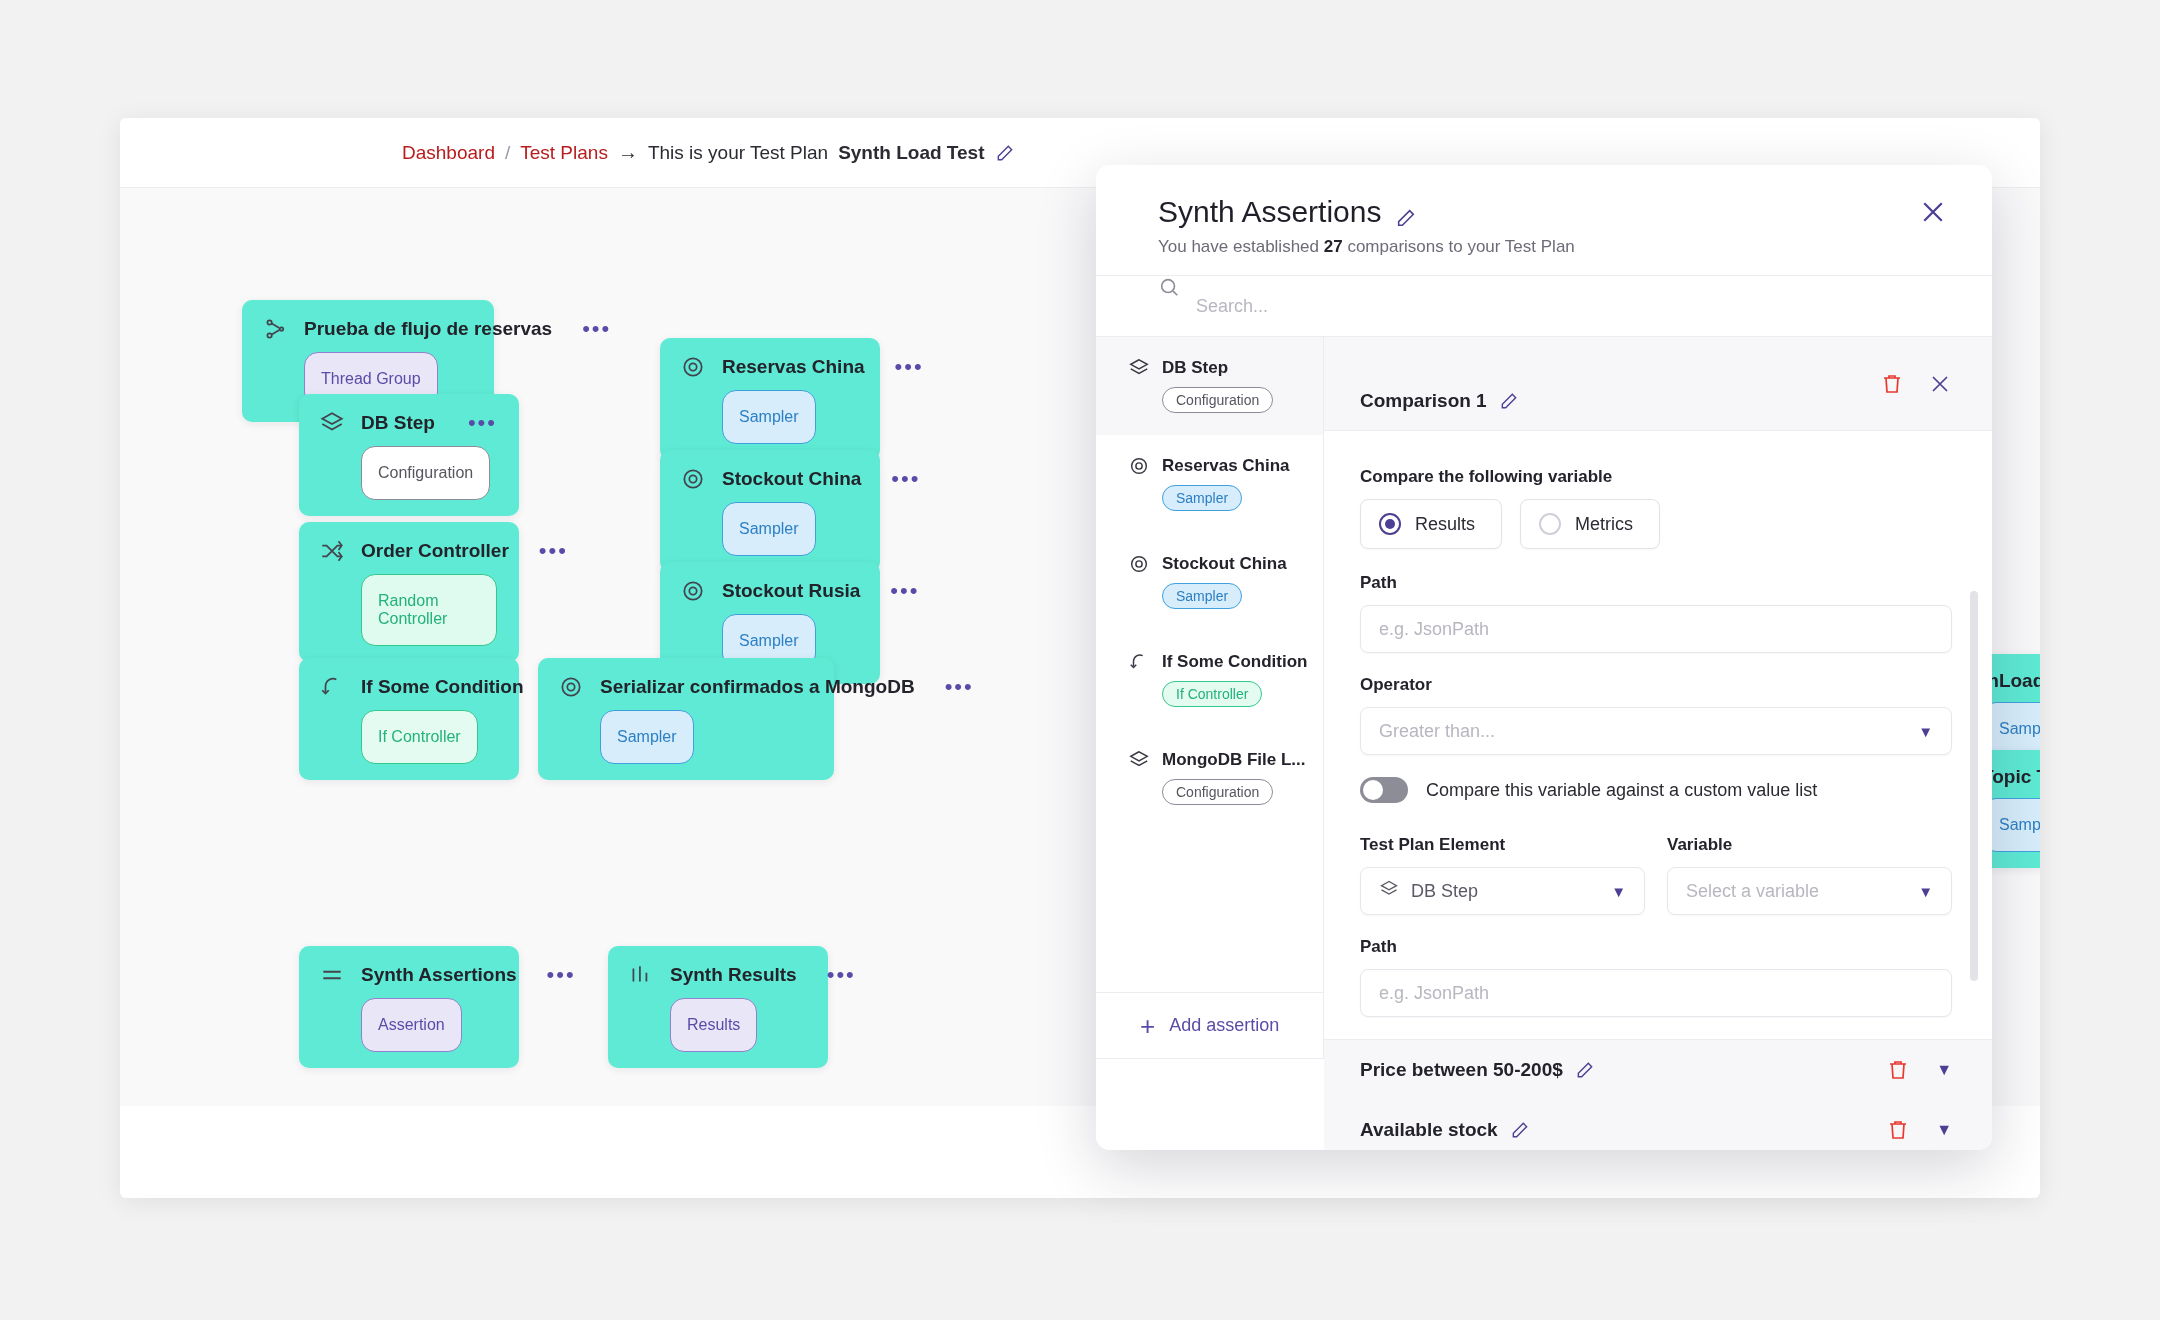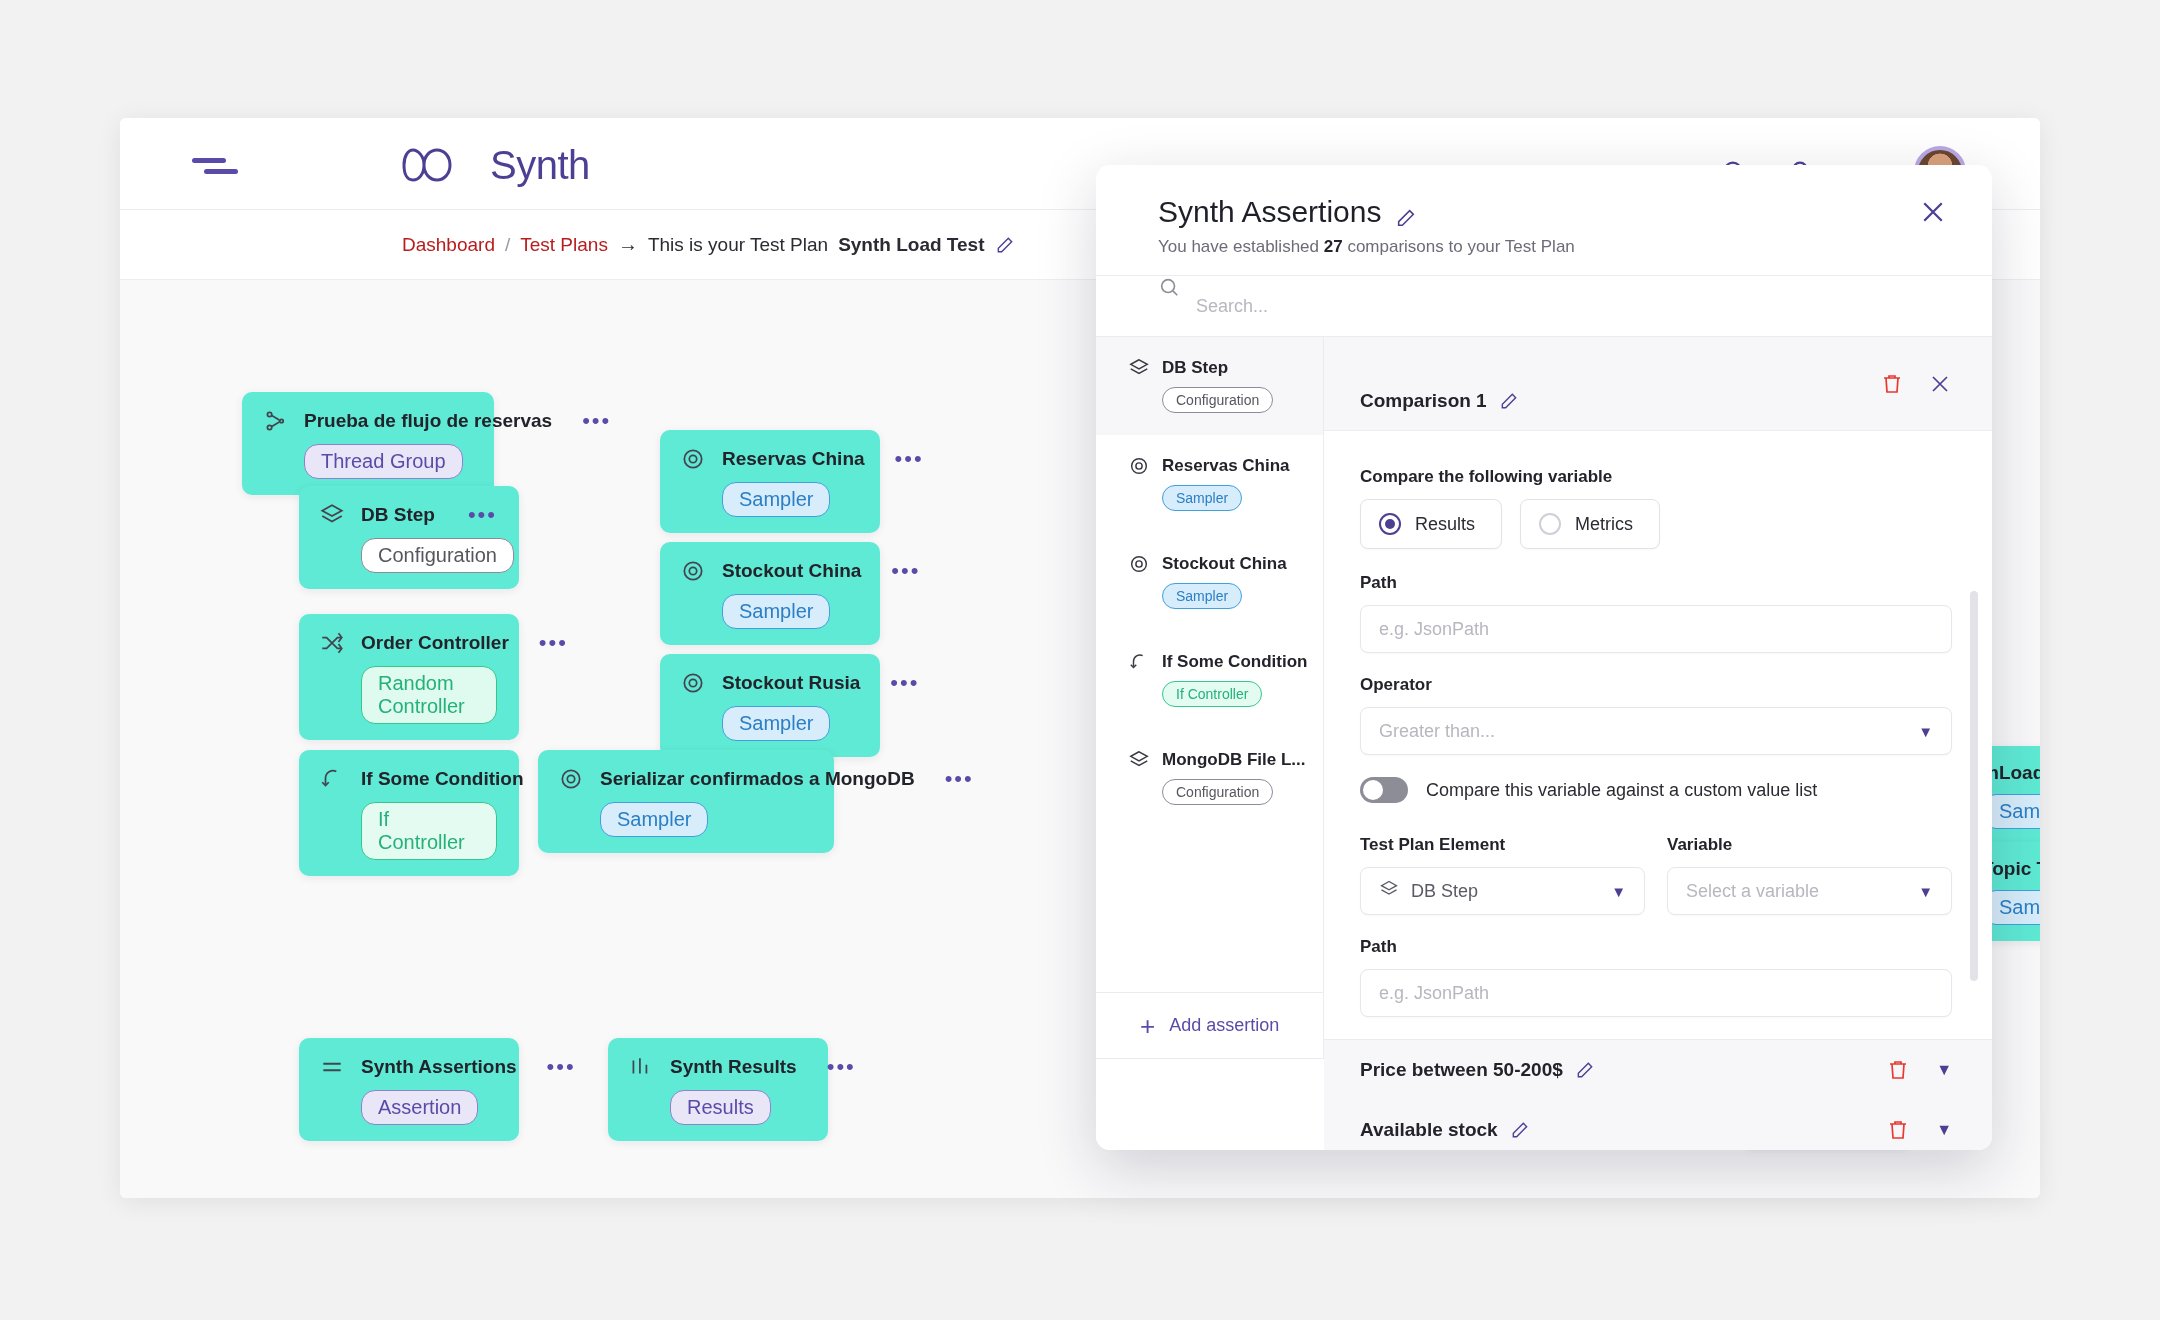--- a/index.html
+++ b/index.html
@@ -77,21 +77,21 @@
     box-shadow: 0 2px 8px rgba(20,20,40,.08);
     padding: 16px 22px 16px 20px; min-width: 220px;
   }
   .node-row { display: flex; align-items: center; gap: 16px; }
   .node-ico { width: 26px; height: 26px; flex: 0 0 26px; color: #44444f; }
   .node-title { font-size: 19px; font-weight: 700; color: #23232b;
     white-space: nowrap; }
   .node-dots { margin-left: auto; color: #5b4ba8; font-size: 22px;
     line-height: 6px; letter-spacing: 2px; cursor: pointer; padding-left: 14px; }
   .badge { display: inline-block; margin: 10px 0 0 42px;
-    padding: 5px 16px; border-radius: 14px; font-size: 20px; }
+    padding: 17px 16px; border-radius: 14px; font-size: 16px; }
   .b-thread { background: #e9e6f7; border: 1px solid #8f81cd; color: #5b4ba8; }
   .b-config { background: #fff; border: 1px solid #8c8c99; color: #56565f; }
   .b-sampler { background: #d7edfb; border: 1px solid #3fa0de; color: #2b7fc4; }
   .b-random { background: #dffaee; border: 1px solid #34c98c; color: #22b27a; }
   .b-if { background: #e4fbf1; border: 1px solid #34c98c; color: #22b27a; }
   .b-assert { background: #e9e6f7; border: 1px solid #8f81cd; color: #5b4ba8; }
   .b-results { background: #e9e6f7; border: 1px solid #8f81cd; color: #5b4ba8; }
 
   
   .modal {
@@ -206,48 +206,20 @@
   .ghost-card { position: absolute; right: 128px; bottom: 50px;
     width: 170px; height: 54px; background: #f4f4f6; border-radius: 10px;
     box-shadow: 0 2px 8px rgba(20,20,40,.07); }
 </style>
 </head>
 <body>
 
 <div class="stage">
  <div class="app-window">
 
-  <div class="topbar">
-    <div class="menu-toggle">
-      <i></i>
-          <i></i>
-    </div>
-    <div class="brand">
-      <svg class="logo" viewBox="0 0 76 46">
-        <path d="M22 23c0 9-5 15-11 15S2 32 2 23 6 8 11 8s11 6 11 15zm0 0c0-9 6-15 13-15s13 6 13 15-6 15-13 15-13-6-13-15z" fill="none" stroke="#4d3f93" stroke-width="3"></path>
-      </svg>
-      <div class="name">Synth</div>
-    </div>
-    <div class="topbar-actions">
-      <div class="icon-btn">
-        <svg width="28" height="28" viewBox="0 0 24 24" fill="none" stroke="#4d3f93" stroke-width="1.8">
-          <circle cx="11" cy="11" r="7"></circle>
-              <path d="M16.5 16.5 21 21"></path>
-        </svg>
-      </div>
-      <div class="icon-btn">
-        <svg width="28" height="28" viewBox="0 0 24 24" fill="none" stroke="#4d3f93" stroke-width="1.8">
-          <path d="M6 16V10a6 6 0 0 1 12 0v6"></path>
-              <path d="M4 16h16"></path>
-        </svg>
-      </div>
-      <div class="dots-btn">•••</div>
-      <div class="avatar"></div>
-    </div>
-  </div>
 
   <div class="crumbbar">
     <span class="crumb-link">Dashboard</span>
     <span class="crumb-sep">/</span>
     <span class="crumb-link">Test Plans</span>
     <span class="crumb-arrow">→</span>
     <span class="crumb-text">This is your Test Plan </span>
     <b class="crumb-text">Synth Load Test</b>
     <span class="pencil">
       <svg width="20" height="20" viewBox="0 0 24 24" fill="none" stroke="#4d3f93" stroke-width="1.7">

